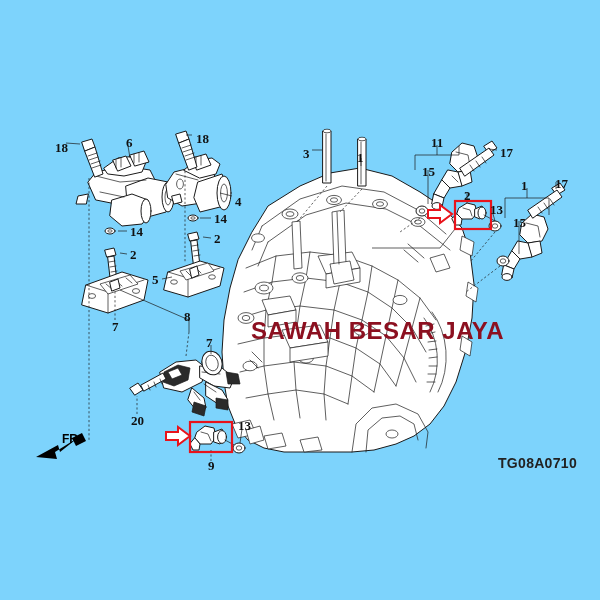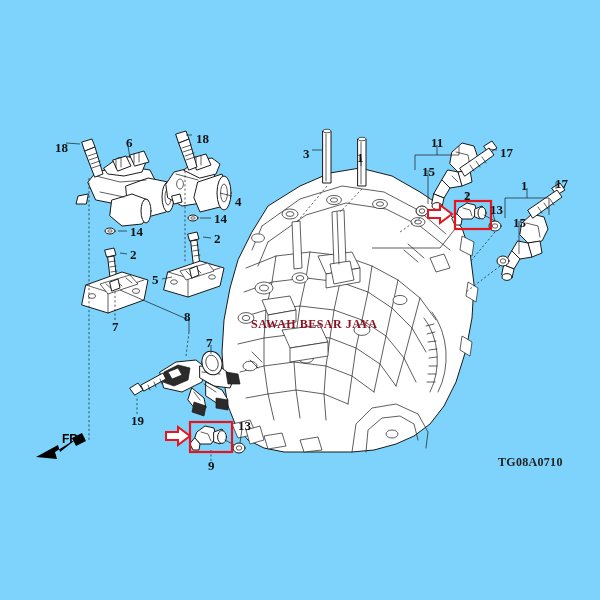--- a/index.html
+++ b/index.html
@@ -1,23 +1,23 @@
 <!DOCTYPE html>
 <html><head>
 <meta charset="utf-8">
 <style>
   html,body{margin:0;padding:0;background:#ffffff;}
   body{font-family:"Liberation Sans",sans-serif;}
   #stage{position:relative;width:600px;height:600px;background:#7dd3fc;overflow:hidden;}
   #canvas{position:absolute;left:0;top:0;width:600px;height:600px;}
   .lbl{position:absolute;font-family:"Liberation Serif",serif;font-size:13px;font-weight:700;color:#111;
        line-height:1;letter-spacing:0;white-space:nowrap;}
-  .watermark{position:absolute;font-family:Liberation Serif, serif;font-weight:700;
-       font-size:12px;color:#8c1020;letter-spacing:.5px;white-space:nowrap;}
-  .partno{position:absolute;font-family:Liberation Serif, serif;font-size:12px;font-weight:700;
+  .watermark{position:absolute;font-family:Liberation Sans, sans-serif;font-weight:700;
+       font-size:24px;color:#8c1020;letter-spacing:.5px;white-space:nowrap;}
+  .partno{position:absolute;font-family:Liberation Sans, sans-serif;font-size:14px;font-weight:700;
        color:#222;letter-spacing:.3px;white-space:nowrap;}
   .frlabel{position:absolute;font-family:"Liberation Sans",sans-serif;font-size:12px;font-weight:700;color:#000;}
 </style>
 </head>
 <body>
 
 <div id="stage">
 
   <svg id="canvas" viewBox="0 0 600 600">
     <defs>
@@ -474,21 +474,21 @@
   <div class="lbl" style="left:490px;top:203px">13</div>
   <div class="lbl" style="left:513px;top:216px">15</div>
   <div class="lbl" style="left:130px;top:225px">14</div>
   <div class="lbl" style="left:214px;top:212px">14</div>
   <div class="lbl" style="left:130px;top:248px">2</div>
   <div class="lbl" style="left:214px;top:232px">2</div>
   <div class="lbl" style="left:152px;top:273px">5</div>
   <div class="lbl" style="left:112px;top:320px">7</div>
   <div class="lbl" style="left:184px;top:310px">8</div>
   <div class="lbl" style="left:206px;top:336px">7</div>
-  <div class="lbl" style="left:131px;top:414px">19</div>
+  <div class="lbl" style="left:131px;top:414px">20</div>
   <div class="lbl" style="left:238px;top:419px">13</div>
   <div class="lbl" style="left:208px;top:459px">9</div>
 
   <div class="watermark" style="left:251px;top:317px">SAWAH BESAR JAYA</div>
 
   <div class="partno" style="left:498px;top:455px">TG08A0710</div>
 
   <div class="frlabel" style="left:62px;top:432px">FR.</div>
 
 </div>

